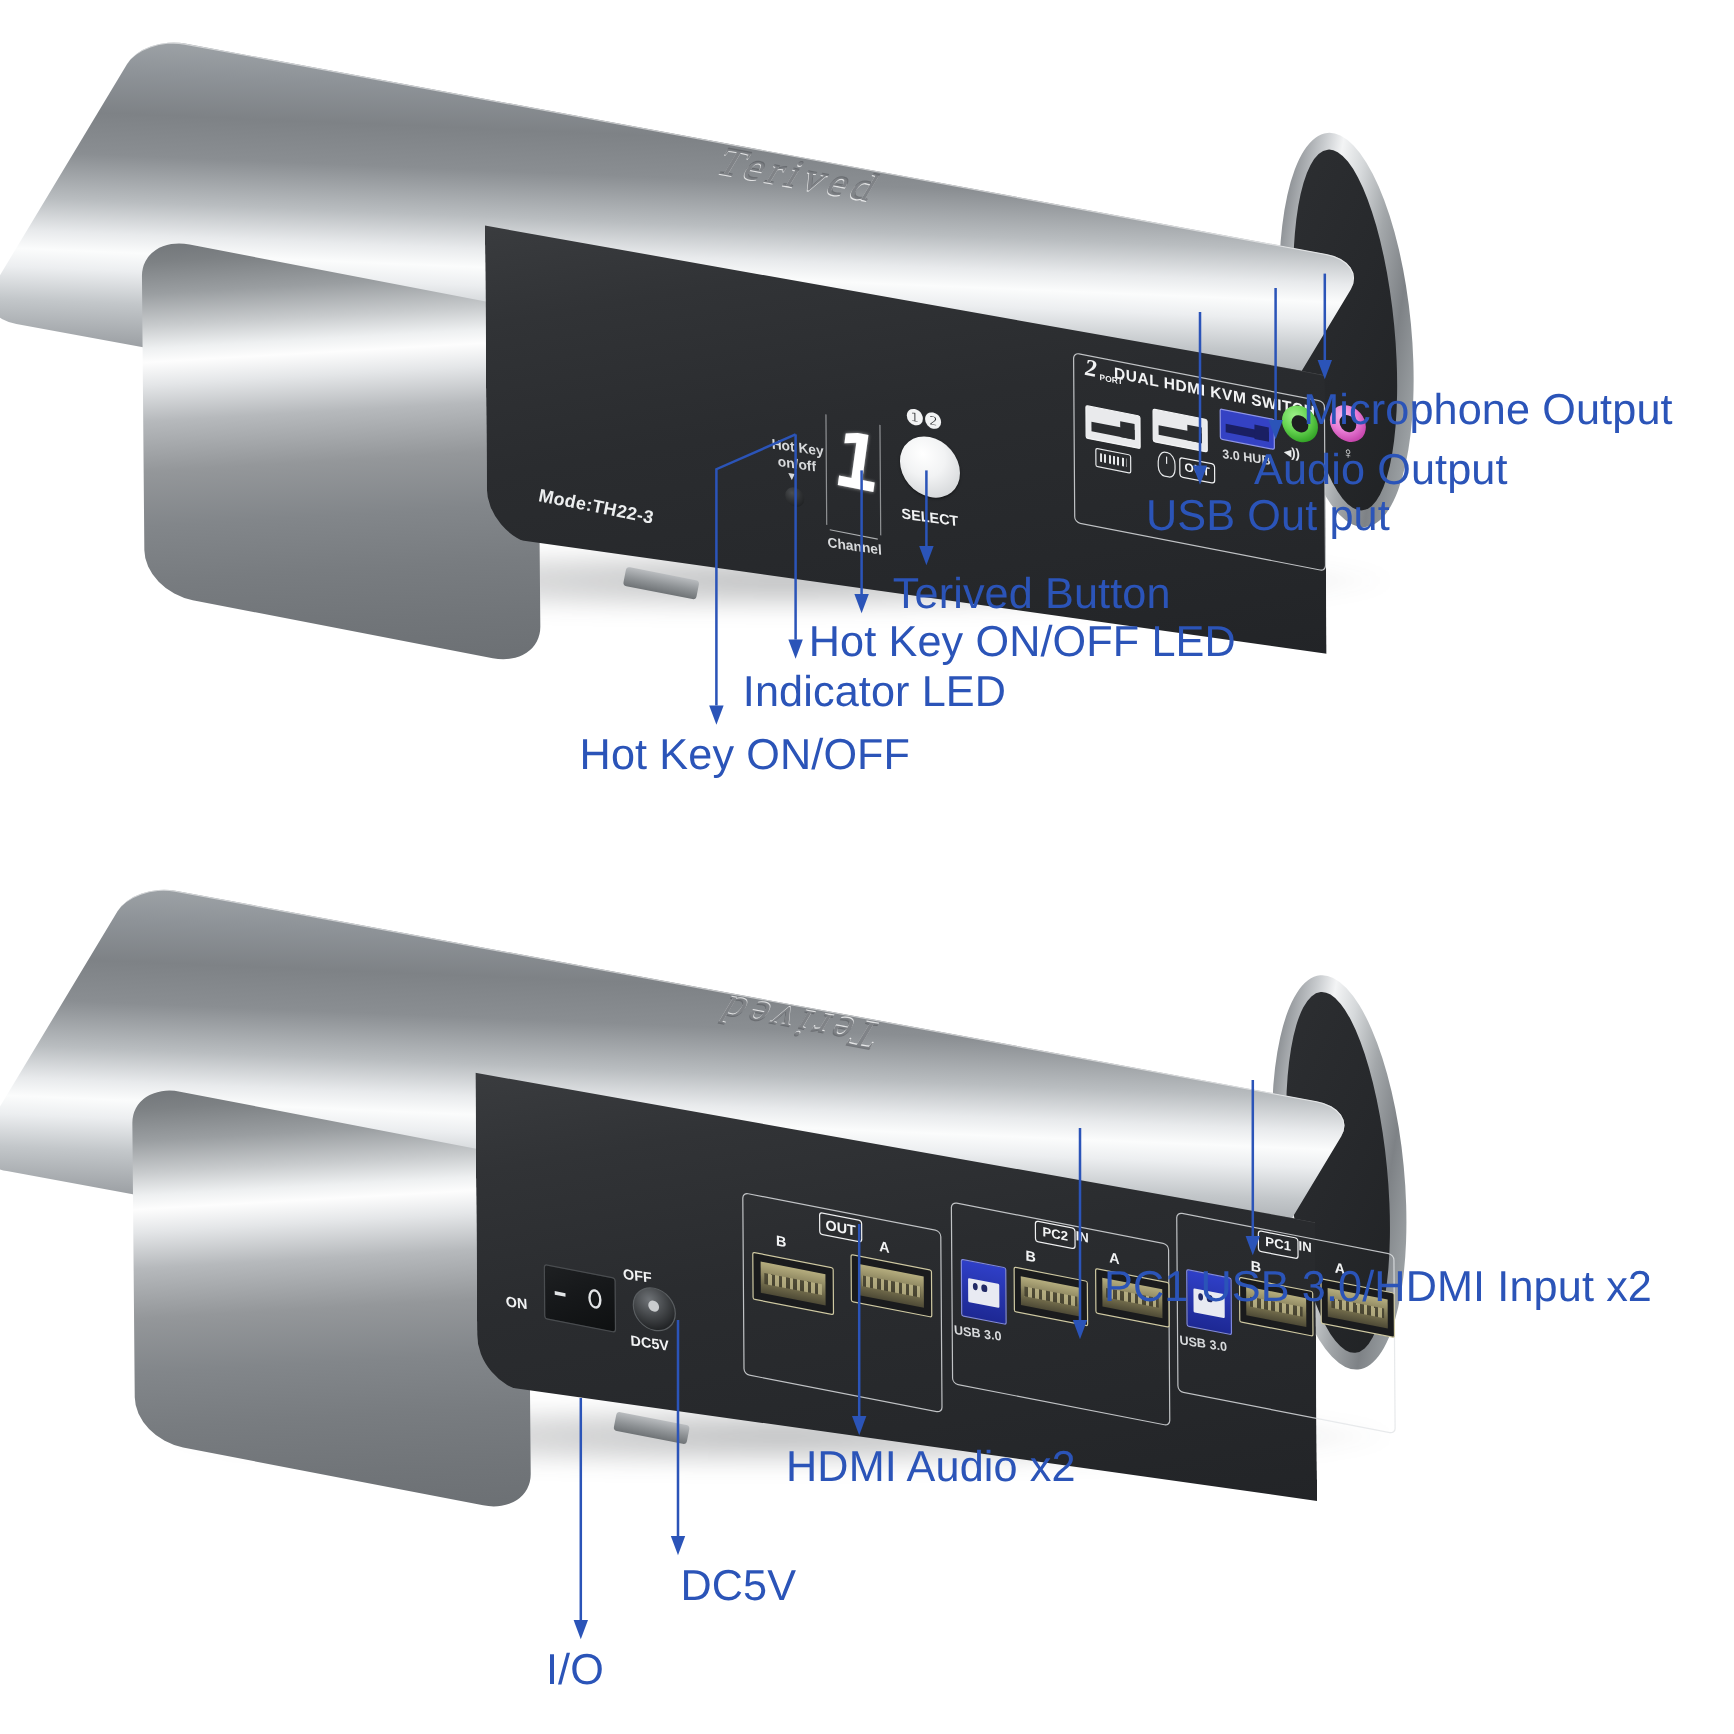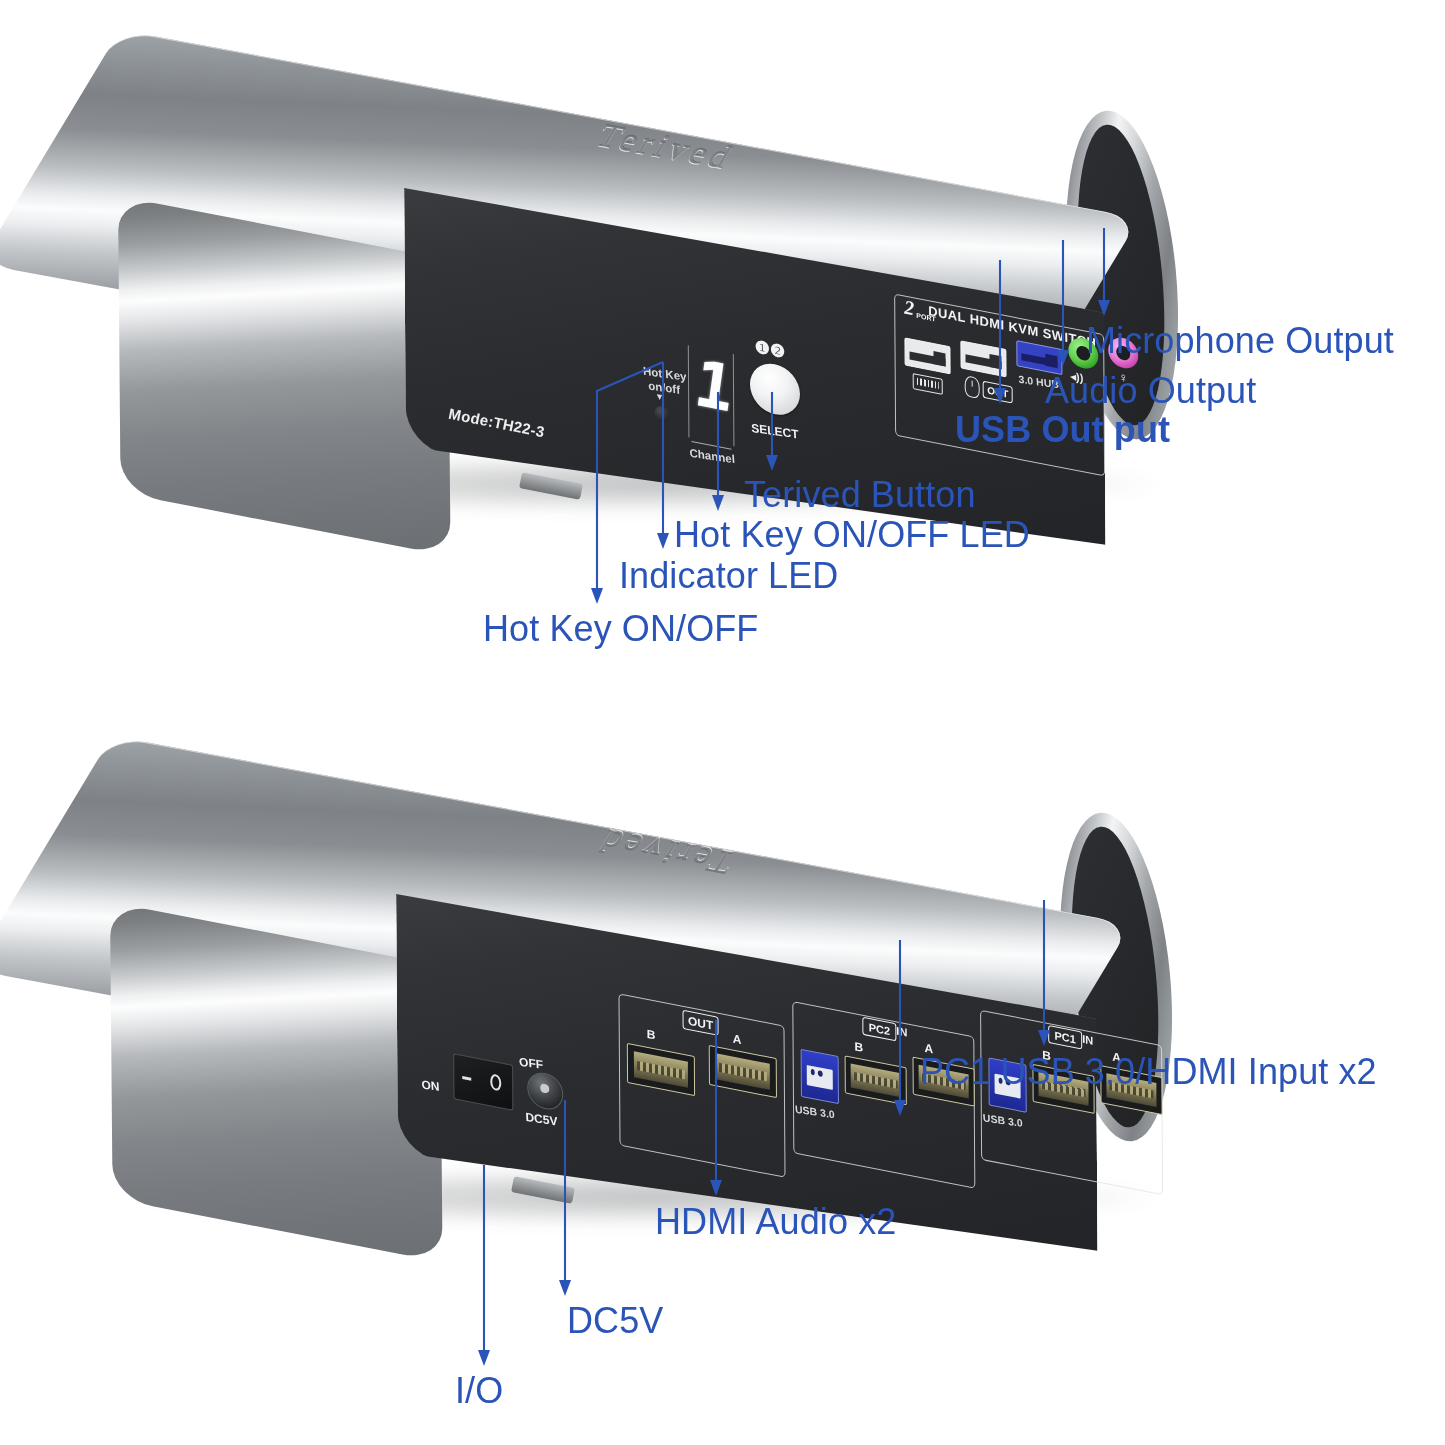--- a/index.html
+++ b/index.html
@@ -347,21 +347,21 @@
 
     <line x1="663" y1="362" x2="663" y2="533"></line>
     <polygon points="657,533 669,533 663,549"></polygon>
 
     <polyline points="663,362 597,391 597,588" fill="none" stroke="#2b54b8" stroke-width="2.1"></polyline>
     <polygon points="591,588 603,588 597,604"></polygon>
   </svg>
 
   <div class="callout" style="left:1086px;top:320px;">Microphone Output</div>
   <div class="callout" style="left:1045px;top:370px;">Audio Output</div>
-  <div class="callout" style="left:955px;top:409px;font-weight:bold;">USB Out put</div>
+  <div class="callout" style="left:955px;top:409px;">USB Out put</div>
   <div class="callout" style="left:744px;top:474px;">Terived Button</div>
   <div class="callout" style="left:674px;top:514px;">Hot Key ON/OFF LED</div>
   <div class="callout" style="left:619px;top:555px;text-align:center;">Indicator LED</div>
   <div class="callout" style="left:483px;top:608px;">Hot Key ON/OFF</div>
 
   <div class="device" style="left:0;top:720px;width:1250px;height:540px;">
 
     <div class="shadow" style="left:140px;top:448px;width:1020px;height:58px;"></div>
 
     <div class="endcap" style="left:1062px;top:92px;width:108px;height:330px;transform:rotate(-5.5deg);"></div>

